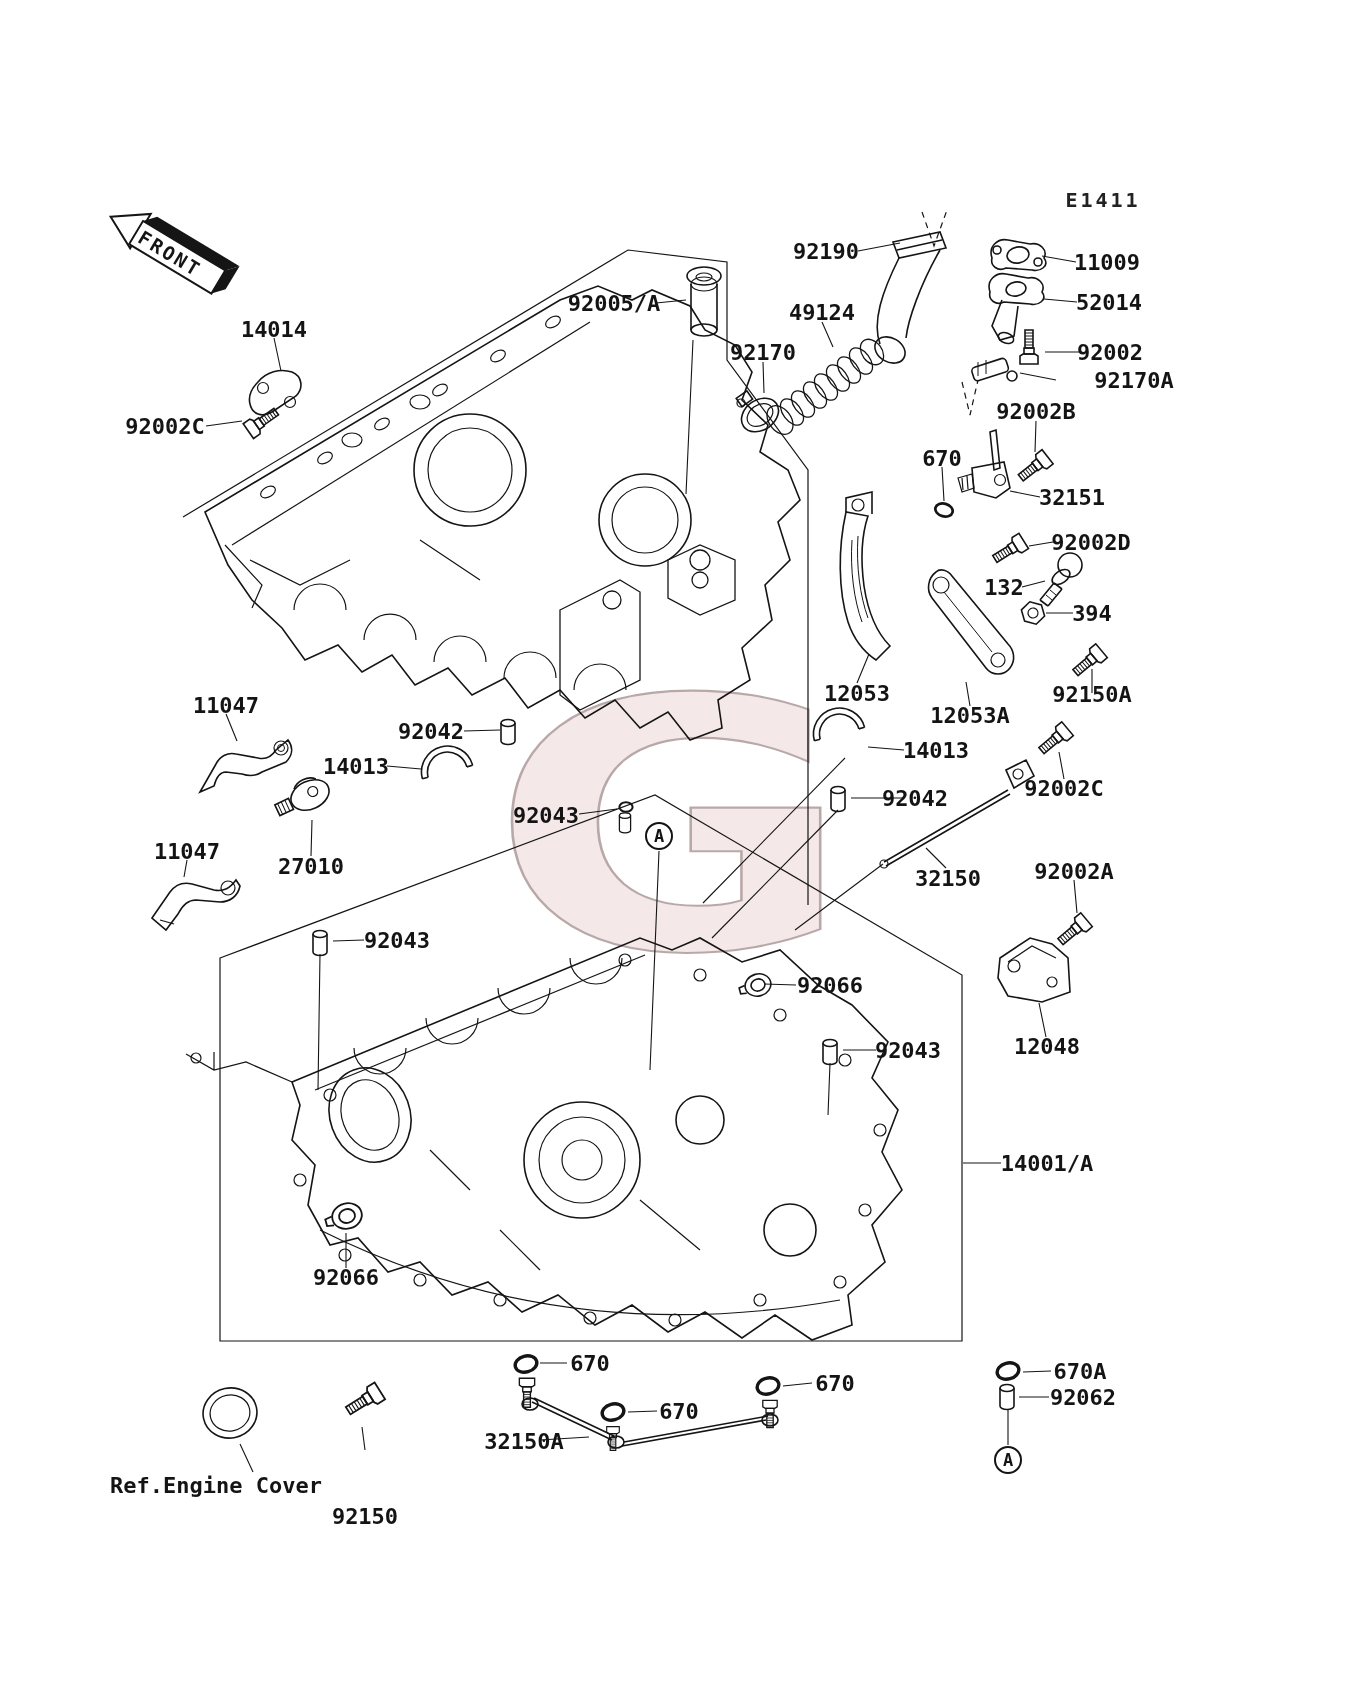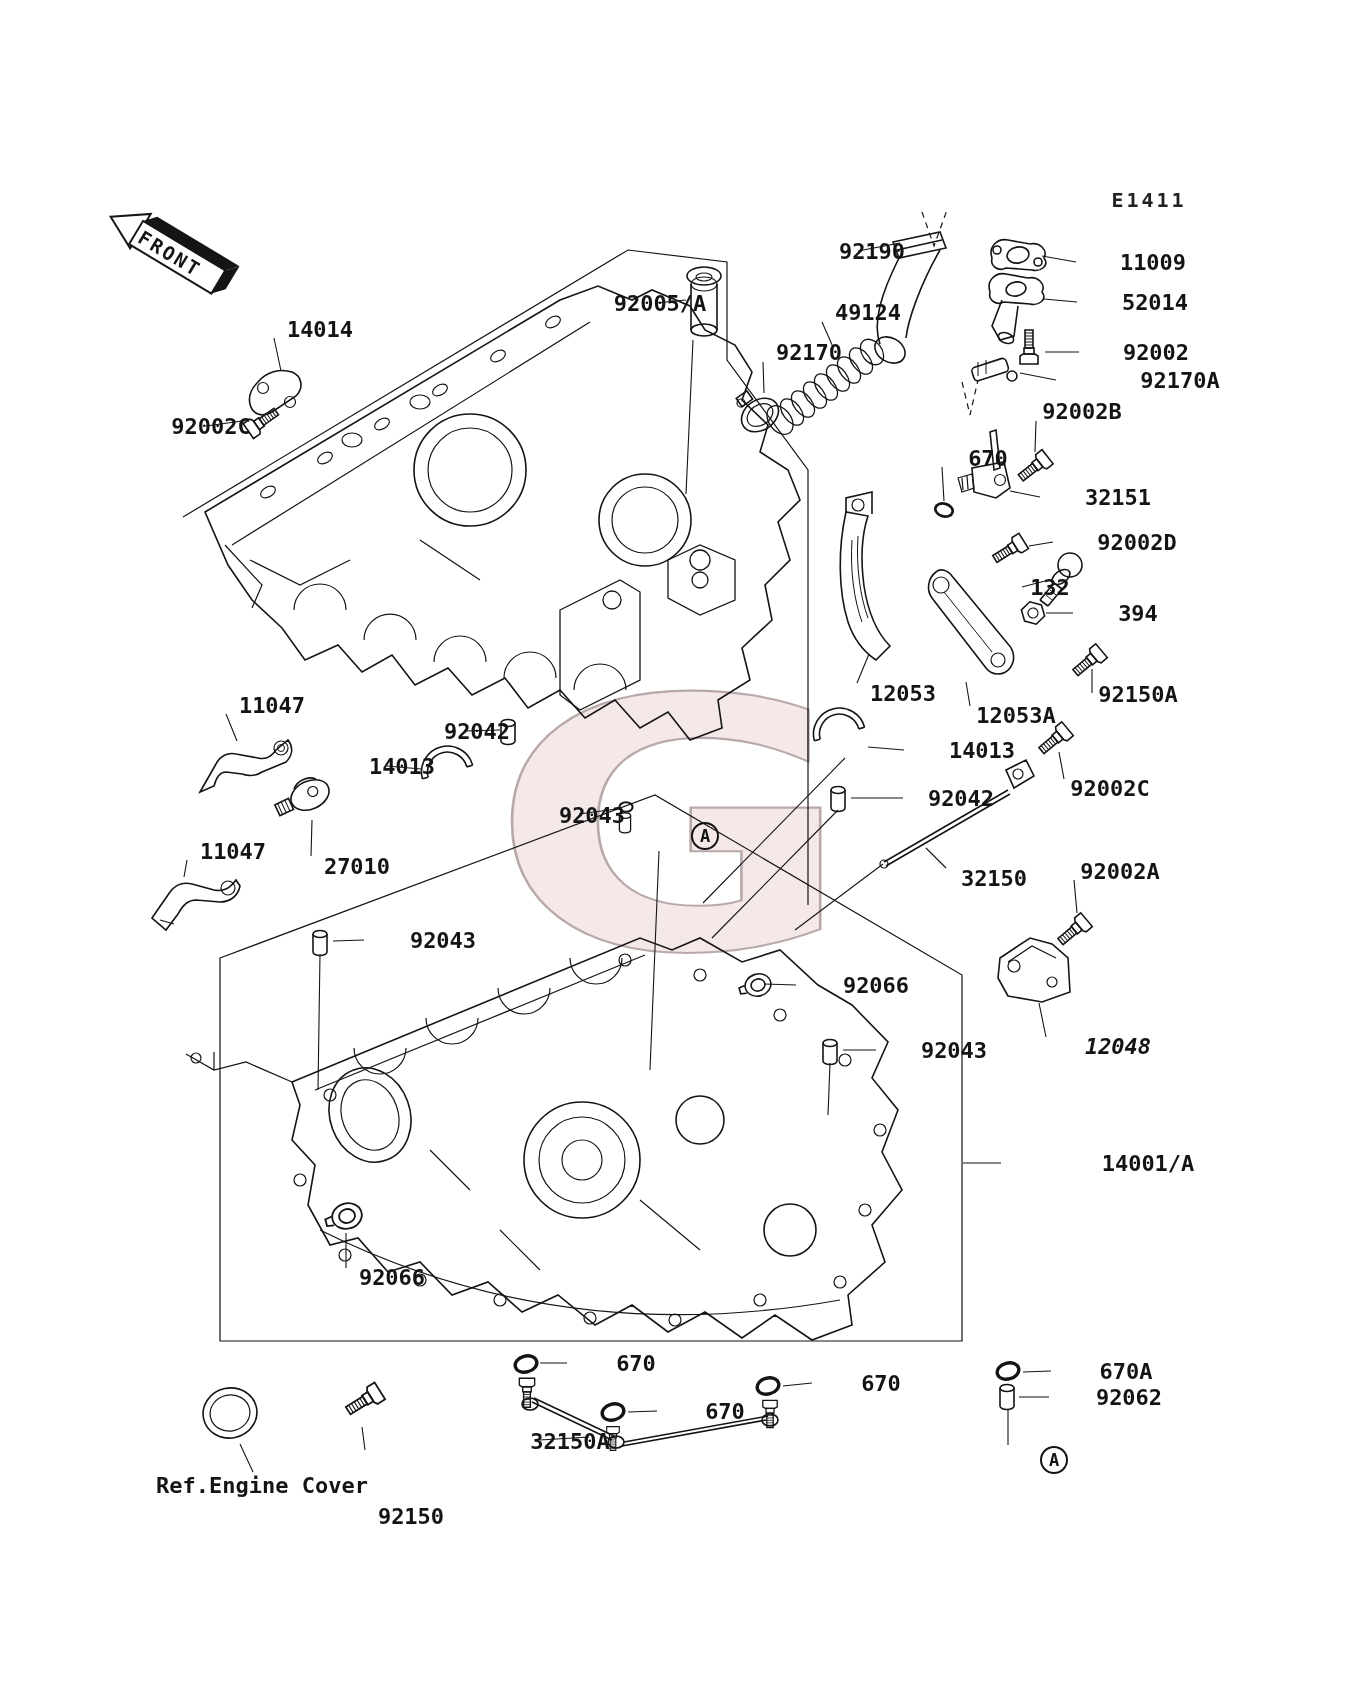--- a/index.html
+++ b/index.html
@@ -1,21 +1,21 @@
 <!DOCTYPE html>
 <html><head>
 <meta charset="utf-8">
 <style>
   html,body{margin:0;padding:0;background:#ffffff;}
   .stage{
     position:relative;width:1348px;height:1698px;background:#ffffff;overflow:hidden;
     font-family:"DejaVu Sans Mono","Liberation Mono",monospace;
   }
   .artboard{position:absolute;inset:0;z-index:2;}
-  .labels{position:absolute;inset:0;z-index:3;margin-left:46px;}
+  .labels{position:absolute;inset:0;z-index:3;}
   .plabel{
     position:absolute;transform:translate(-50%,-50%);
     font-weight:bold;font-size:22px;letter-spacing:0px;color:#141414;white-space:nowrap;
   }
   .plabel.code{font-size:20px;letter-spacing:3px;color:#222;}
   .marker{
     position:absolute;width:28px;height:28px;transform:translate(-50%,-50%);
     border:2px solid #141414;border-radius:50%;box-sizing:border-box;
     font-weight:bold;font-size:17px;color:#141414;text-align:center;line-height:24px;
     background:transparent;z-index:4;
@@ -378,22 +378,22 @@
       <div class="plabel" style="left: 1074px; top: 871px;">92002A</div>
       <div class="plabel" style="left: 226px; top: 705px;">11047</div>
       <div class="plabel" style="left: 431px; top: 731px;">92042</div>
       <div class="plabel" style="left: 356px; top: 766px;">14013</div>
       <div class="plabel" style="left: 546px; top: 815px;">92043</div>
       <div class="plabel" style="left: 311px; top: 866px;">27010</div>
       <div class="plabel" style="left: 187px; top: 851px;">11047</div>
       <div class="plabel" style="left: 397px; top: 940px;">92043</div>
       <div class="plabel" style="left: 830px; top: 985px;">92066</div>
       <div class="plabel" style="left: 908px; top: 1050px;">92043</div>
-      <div class="plabel" style="left: 1072px; top: 1046px; font-style: italic;">12048</div>
-      <div class="plabel" style="left: 1102px; top: 1163px;">14001/A</div>
+      <div class="plabel" style="left: 1047px; top: 1046px;">12048</div>
+      <div class="plabel" style="left: 1047px; top: 1163px;">14001/A</div>
       <div class="plabel" style="left: 346px; top: 1277px;">92066</div>
       <div class="plabel" style="left: 590px; top: 1363px;">670</div>
       <div class="plabel" style="left: 835px; top: 1383px;">670</div>
       <div class="plabel" style="left: 679px; top: 1411px;">670</div>
       <div class="plabel" style="left: 524px; top: 1441px;">32150A</div>
       <div class="plabel" style="left: 365px; top: 1516px;">92150</div>
       <div class="plabel" style="left: 1080px; top: 1371px;">670A</div>
       <div class="plabel" style="left: 1083px; top: 1397px;">92062</div>
       <div class="plabel" style="left: 216px; top: 1485px;">Ref.Engine Cover</div>
       <div class="marker" style="left: 659px; top: 836px;">A</div>

